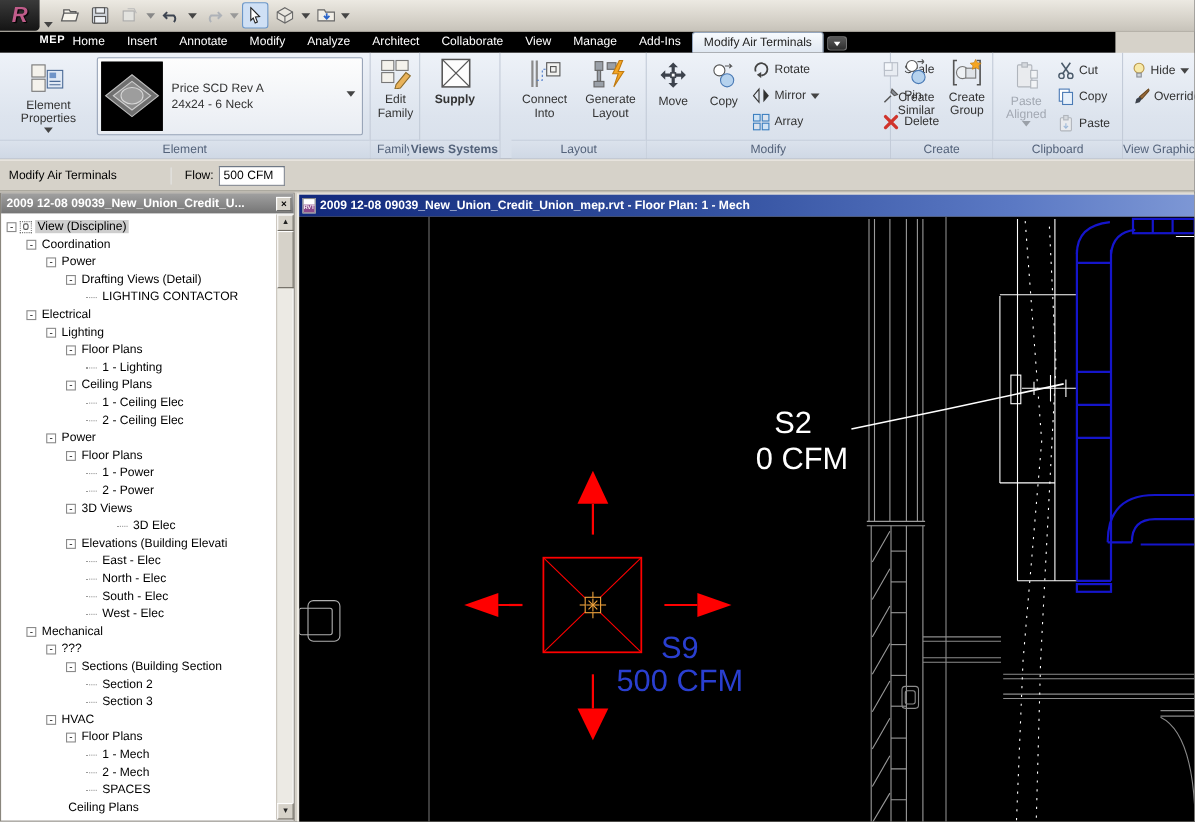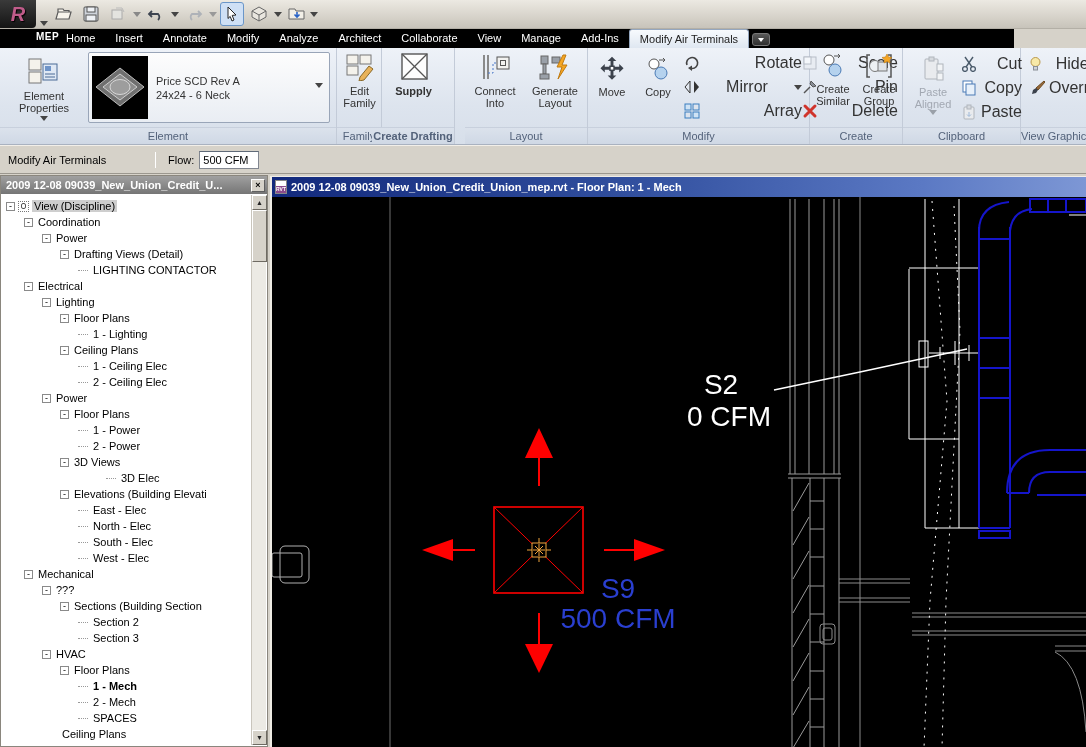--- a/index.html
+++ b/index.html
@@ -36,21 +36,21 @@
   .ribbon { position:absolute; left:0; top:48px; width:1086px; height:97px;
     background:linear-gradient(180deg,#eef2f8,#dde4ee 60%,#d7dfea); border-bottom:1px solid #a9b2c0; }
   .panel { position:absolute; top:0; height:96px; border-right:1px solid #c3cbd8; }
   .panel-label { position:absolute; left:0; right:0; bottom:0; height:17px;
     background:linear-gradient(180deg,#dbe2ec,#cfd8e5); border-top:1px solid #c8d0dd;
     font-size:11px; color:#53627a; text-align:center; line-height:16px; white-space:nowrap; overflow:hidden; }
   .big-btn { display:flex; flex-direction:column; align-items:center; justify-content:flex-start;
     font-size:11px; color:#333; text-align:center; line-height:12px; padding-top:5px; height:76px; }
   .big-btn .blabel { margin-top:4px; white-space:pre-line; }
   .gray { color:#a2a8b2; }
-  .small-row { display:flex; align-items:center; gap:4px; font-size:16px; color:#333; height:24px;justify-content:space-between; }
+  .small-row { display:flex; align-items:center; gap:4px; font-size:11px; color:#333; height:24px; }
 
   
   .ep-btn { position:absolute; left:4px; top:3px; width:80px; }
   .type-selector { position:absolute; left:88px; top:4px; width:242px; height:71px;
     background:linear-gradient(180deg,#fdfdfd,#e9edf3); border:1px solid #99a5b8; border-radius:2px; display:flex; align-items:center; }
   .type-thumb { width:56px; height:63px; background:#000; margin-left:3px; flex:0 0 auto; }
   .type-text { font-size:11px; color:#333; margin-left:8px; line-height:14px; }
   .type-caret { position:absolute; right:6px; top:30px; }
 
   
@@ -70,21 +70,21 @@
   .browser { position:absolute; left:0; top:175px; width:268px; height:572px; border:1px solid #8a867d; background:#fff; }
   .browser-title { height:18px; background:linear-gradient(180deg,#a0a0a0,#757575);
     color:#fff; font-size:11px; font-weight:bold; display:flex; align-items:center; padding:0 2px 0 5px; white-space:nowrap; overflow:hidden; }
   .browser-close { margin-left:auto; width:14px; height:13px; background:#d6d2c9; border:1px solid; border-color:#fff #5f5f5f #5f5f5f #fff; font-size:9px; line-height:11px; text-align:center; color:#000; font-weight:bold; flex:0 0 auto; }
   .tree-wrap { position:absolute; left:1px; top:19px; right:16px; bottom:1px; overflow:hidden; background:#fff; padding-top:3px; }
   .trow { display:flex; align-items:center; height:16px; font-size:11px; color:#000; white-space:nowrap; }
   .tbox { width:9px; height:9px; border:1px solid #8a8a8a; background:#fff; font-size:9px; line-height:7px; text-align:center; color:#000; flex:0 0 auto; margin-right:3px; }
   .tdash { width:10px; border-top:1px dotted #999; flex:0 0 auto; margin-right:3px; }
   .trow .tlabel { padding:0 2px; }
   .trow.sel .tlabel { background:#cecece; }
-  .trow.bold .tlabel { font-weight:bold; }
+  .trow.bold .tlabel { font-weight:normal; }
   .views-icon { width:11px; height:11px; border:1px dotted #777; margin-right:3px; display:inline-flex; align-items:center; justify-content:center; flex:0 0 auto; }
   .views-icon i { width:5px; height:6px; border:1px solid #555; border-radius:2px; }
   .scrollbar { position:absolute; right:1px; top:19px; width:15px; bottom:1px; background:#eceae4; border-left:1px solid #c9c5bc; }
   .sb-btn { width:15px; height:15px; background:#d6d2c9; border:1px solid; border-color:#fff #6e6a62 #6e6a62 #fff; font-size:7px; color:#222; text-align:center; line-height:13px; }
   .sb-btn.down { position:absolute; bottom:0; }
   .sb-thumb { position:absolute; top:15px; width:15px; height:52px; background:#d6d2c9; border:1px solid; border-color:#fff #6e6a62 #6e6a62 #fff; }
 
   
   .drawwin { position:absolute; left:270px; top:176px; width:816px; height:571px; border-left:2px solid #efece5; border-top:1px solid #efece5; }
   .draw-title { height:20px; background:linear-gradient(90deg,#12297c,#32509f 45%,#5b79c4 80%,#7d97d5);
@@ -223,21 +223,21 @@
 
     <div class="panel" style="left:372px;width:83px;font-weight:bold;">
       <div class="big-btn" style="width:83px">
         <svg width="30" height="28" viewBox="0 0 30 28">
           <rect x="3" y="1" width="25" height="25" fill="#fdfdfd" stroke="#555" stroke-width="1.4"></rect>
           <line x1="3" y1="1" x2="28" y2="26" stroke="#555" stroke-width="1.2"></line>
           <line x1="28" y1="1" x2="3" y2="26" stroke="#555" stroke-width="1.2"></line>
         </svg>
         <span class="blabel">Supply</span>
       </div>
-      <div class="panel-label">Create Drafting</div>
+      <div class="panel-label">Views Systems</div>
     </div>
 
     <div class="panel" style="left:465px;width:123px;">
       <div style="display:flex;">
         <div class="big-btn" style="width:60px">
           <svg width="32" height="28" viewBox="0 0 32 28">
             <line x1="5" y1="2" x2="5" y2="26" stroke="#8a8a8a" stroke-width="2"></line>
             <line x1="9" y1="2" x2="9" y2="26" stroke="#8a8a8a" stroke-width="2"></line>
             <rect x="18" y="4" width="12" height="12" fill="#f2f2f0" stroke="#555"></rect>
             <rect x="21.5" y="7.5" width="5" height="5" fill="none" stroke="#555"></rect>

